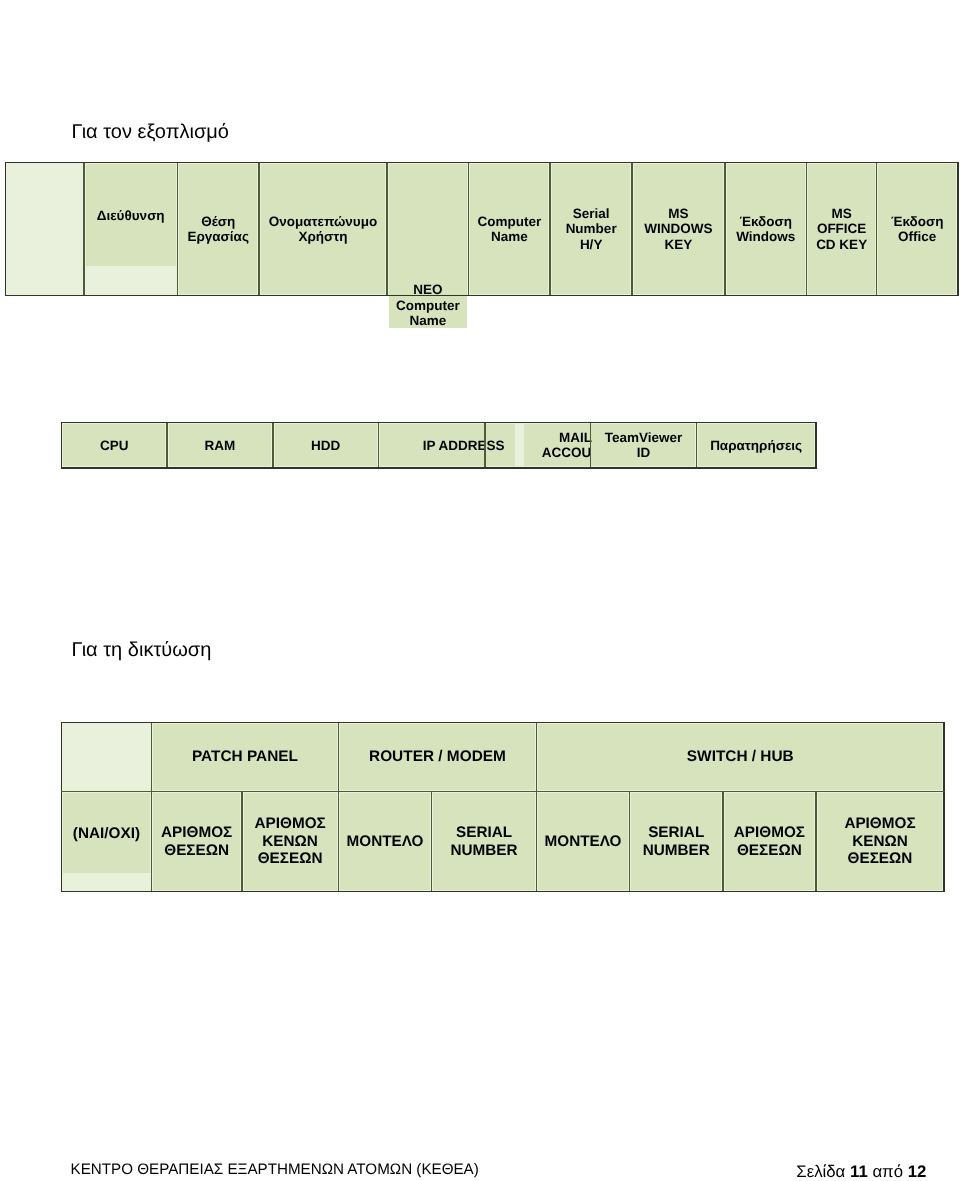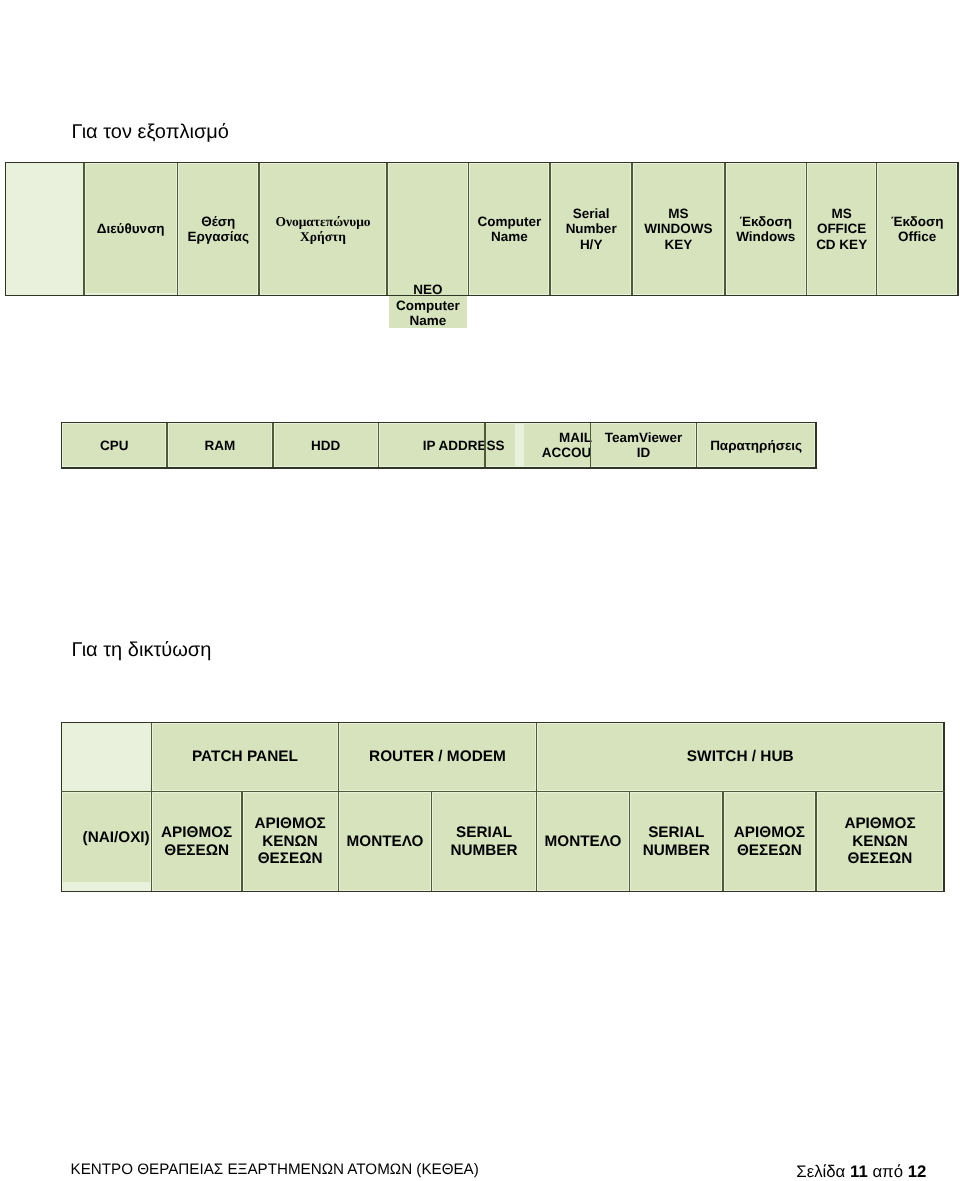--- a/index.html
+++ b/index.html
@@ -31,27 +31,27 @@
 </style>
 </head>
 <body>
 
 <div class="page">
 
 
   <div class="heading" style="left:71.5px;top:122px;">Για τον εξοπλισμό</div>
 
   <div class="tbl" id="t1" style="left:5.4px;top:162.4px;width:952.4px;height:133.29999999999998px;">
-  <div class="cell" style="left:80.3px;top:1.8px;width:90.0px;height:129px;font-size:13.5px;line-height:15.3px;">
+  <div class="cell" style="left:80.3px;top:1.8px;width:90.0px;height:102px;font-size:13.5px;line-height:15.3px;">
         <span>Διεύθυνση</span>
       </div>
   <div class="cell" style="left:173.9px;top:2px;width:77.8px;height:129.7px;font-size:13.5px;line-height:15.3px;justify-content:center;">
         <span>Θέση<br>Εργασίας</span>
       </div>
-  <div class="cell" style="left:255.3px;top:1.8px;width:124.6px;height:129.7px;font-size:13.5px;line-height:15.3px;font-family:Liberation Serif, serif;">
+  <div class="cell" style="left:255.3px;top:1.8px;width:124.6px;height:129.7px;font-size:13.5px;line-height:15.3px;">
         <span>Ονοματεπώνυμο<br>Χρήστη</span>
       </div>
   <div class="cell" style="left:383.5px;top:1.8px;width:77.9px;height:164px;font-size:13.5px;line-height:15.3px;align-items:flex-end;">
         <span>ΝΕΟ<br>Computer<br>Name</span>
       </div>
   <div class="cell" style="left:465.0px;top:1.8px;width:78.0px;height:129.7px;font-size:13.5px;line-height:15.3px;">
         <span>Computer<br>Name</span>
       </div>
   <div class="cell" style="left:546.6px;top:1.8px;width:78.3px;height:129.7px;font-size:13.5px;line-height:15.3px;">
         <span>Serial<br>Number<br>Η/Υ</span>
@@ -119,21 +119,21 @@
   <div class="tbl" id="t3" style="left:61.4px;top:722.6px;width:882.7px;height:169.0px;">
   <div class="cell" style="left:91.9px;top:1.8px;width:183.3px;height:65.4px;font-size:15.4px;line-height:16.7px;">
         <span>PATCH PANEL</span>
       </div>
   <div class="cell" style="left:476.9px;top:1.8px;width:404.0px;height:65.4px;font-size:15.4px;line-height:16.7px;">
         <span>SWITCH / HUB</span>
       </div>
   <div class="cell" style="left:278.8px;top:1.8px;width:194.5px;height:65.4px;font-size:15.4px;line-height:16.7px;">
         <span>ROUTER / MODEM</span>
       </div>
-  <div class="cell" style="left:1.8px;top:70.8px;width:86.5px;height:89px;font-size:15.3px;line-height:17.4px;justify-content:flex-end;">
+  <div class="cell" style="left:1.8px;top:70.8px;width:86.5px;height:80px;font-size:15.3px;line-height:17.4px;">
         <span>(ΝΑΙ/ΟΧΙ)</span>
       </div>
   <div class="cell" style="left:91.9px;top:70.8px;width:86.8px;height:96.4px;font-size:15.3px;line-height:17.4px;">
         <span>ΑΡΙΘΜΟΣ<br>ΘΕΣΕΩΝ</span>
       </div>
   <div class="cell" style="left:182.3px;top:70.8px;width:92.9px;height:96.4px;font-size:15.3px;line-height:17.4px;">
         <span>ΑΡΙΘΜΟΣ<br>ΚΕΝΩΝ<br>ΘΕΣΕΩΝ</span>
       </div>
   <div class="cell" style="left:278.8px;top:70.8px;width:89.6px;height:96.4px;font-size:15.3px;line-height:17.4px;">
         <span>ΜΟΝΤΕΛΟ</span>

